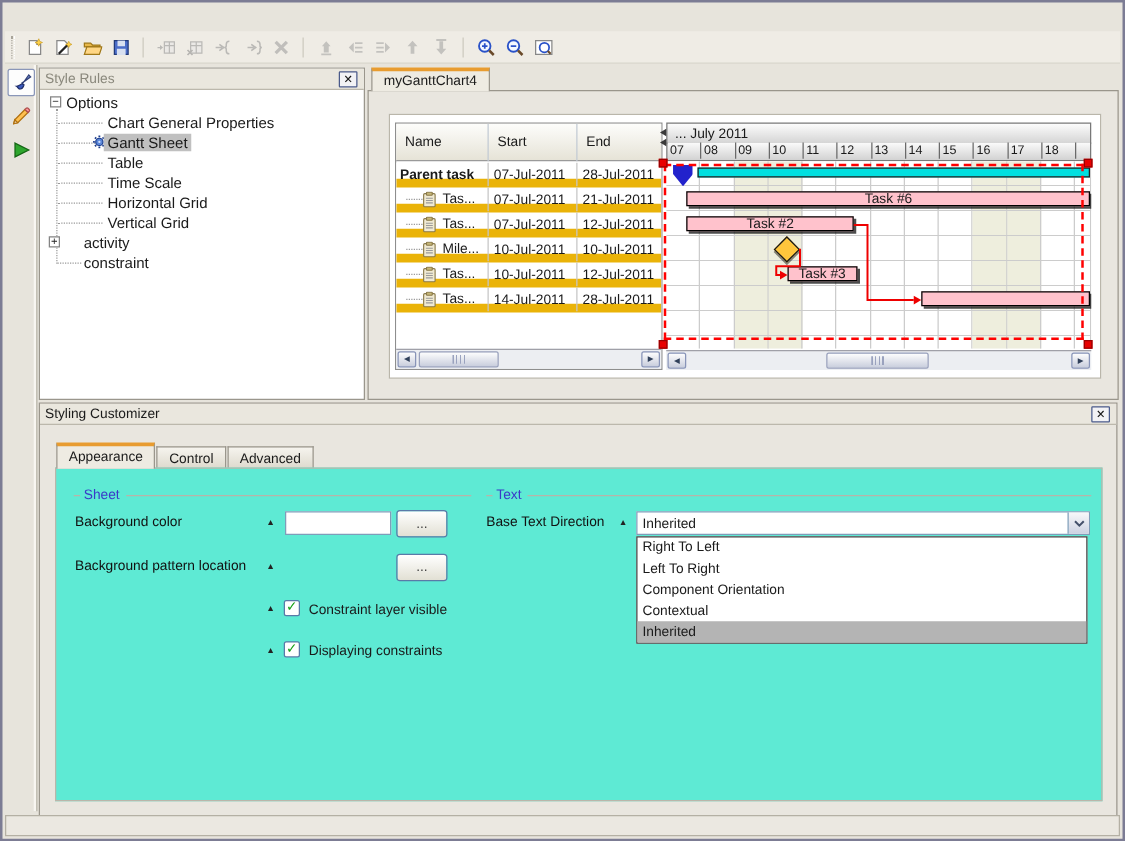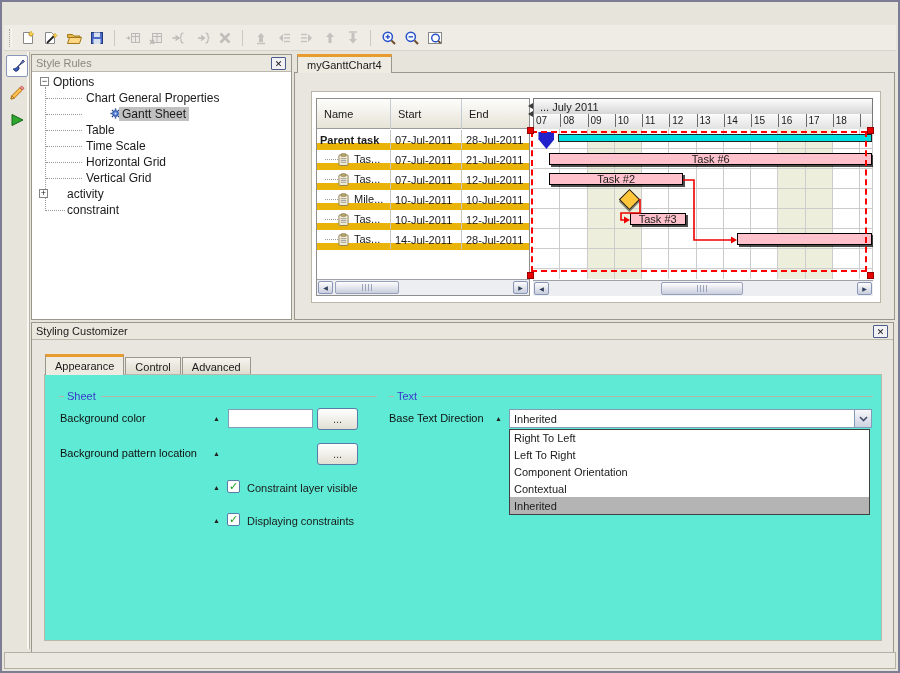--- a/index.html
+++ b/index.html
@@ -66,21 +66,21 @@
   .sb-btn.left{left:1px;}.sb-btn.left::before{content:"◀";}
   .sb-btn.right{right:1px;}.sb-btn.right::before{content:"▶";}
   .sb-thumb{position:absolute;top:1px;height:13px;background:linear-gradient(#fdfdfd,#c9cedd);
     border:1px solid #98a0bc;border-radius:2px;display:flex;align-items:center;justify-content:center;}
   .sb-thumb::after{content:"";width:11px;height:7px;
     background:repeating-linear-gradient(90deg,#9aa2be 0 1px,rgba(0,0,0,0) 1px 3px);}
   
   #ggantt{position:absolute;left:221px;top:6px;width:340px;height:198px;}
   #month-row{position:absolute;left:0;top:0;width:340px;height:17px;background:linear-gradient(#fcfcfc,#d6d6d6);
     border:1px solid #787878;display:flex;align-items:center;padding-left:6px;}
-  #day-row{position:absolute;left:0;top:16px;width:340px;height:26px;background:linear-gradient(#fbfbfb,#d2d2d2);
+  #day-row{position:absolute;left:0;top:16px;width:340px;height:15px;background:linear-gradient(#fbfbfb,#d2d2d2);
     border:1px solid #787878;border-top:none;}
   .day-cell{position:absolute;top:0;height:13px;border-right:1px solid #6a6a6a;font-size:10px;padding-left:2px;line-height:13px;}
   #sheet{position:absolute;left:0;top:31px;width:340px;height:150px;background:#fff;overflow:hidden;}
   .gcol{position:absolute;top:0;bottom:0;border-right:1px solid #cccccc;z-index:1;}
   .gcol.weekend{background:#eeeedd;}
   #hlines{position:absolute;inset:0;z-index:2;pointer-events:none;
     background:repeating-linear-gradient(to bottom,rgba(0,0,0,0) 0 19px,#cccccc 19px 20px);}
   .bar{position:absolute;z-index:3;}
   .bar.task{background:#ffc2cc;border:1px solid #000;box-shadow:2px 2px 0 rgba(0,0,0,.7);
     display:flex;align-items:center;justify-content:center;font-size:11px;line-height:11px;overflow:hidden;white-space:nowrap;}
@@ -326,21 +326,21 @@
         <div class="dot-v" style="left: 12px; top: 14px; height: 124px;"></div>
         <div class="tree-row" style="top: 1px;">
           <div class="expander" style="left: 7px;">−</div>
           <span class="tree-label" style="left: 17px;">Options</span>
         </div>
         <div class="dot-h" style="left: 13px; top: 25px; width: 36px;"></div>
         <div class="tree-row" style="top: 17px;">
           <span class="tree-label" style="left: 50px;">Chart General Properties</span>
         </div>
         <div class="dot-h" style="left: 13px; top: 41px; width: 36px;"></div>
-        <div class="tree-row" style="top: 33px; margin-left: 36px;">
+        <div class="tree-row" style="top: 33px;">
           <span class="tree-icon" style="left: 41px;">
             <svg viewBox="0 0 12 12" width="11" height="11">
               <g stroke="#1a3a8a" stroke-width="1.6">
                 <line x1="6" y1="0.5" x2="6" y2="2"></line>
                 <line x1="6" y1="10" x2="6" y2="11.5"></line>
                 <line x1="0.5" y1="6" x2="2" y2="6"></line>
                 <line x1="10" y1="6" x2="11.5" y2="6"></line>
                 <line x1="2.2" y1="2.2" x2="3.2" y2="3.2"></line>
                 <line x1="8.8" y1="8.8" x2="9.8" y2="9.8"></line>
                 <line x1="8.8" y1="3.2" x2="9.8" y2="2.2"></line>

